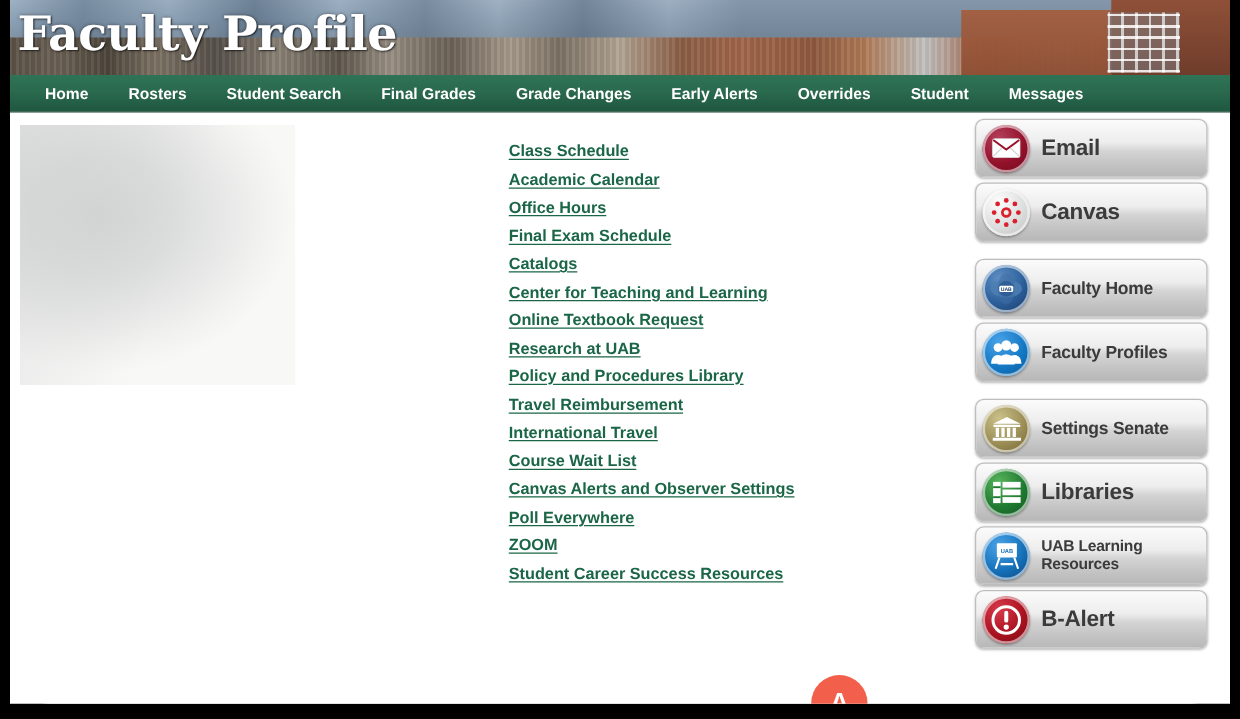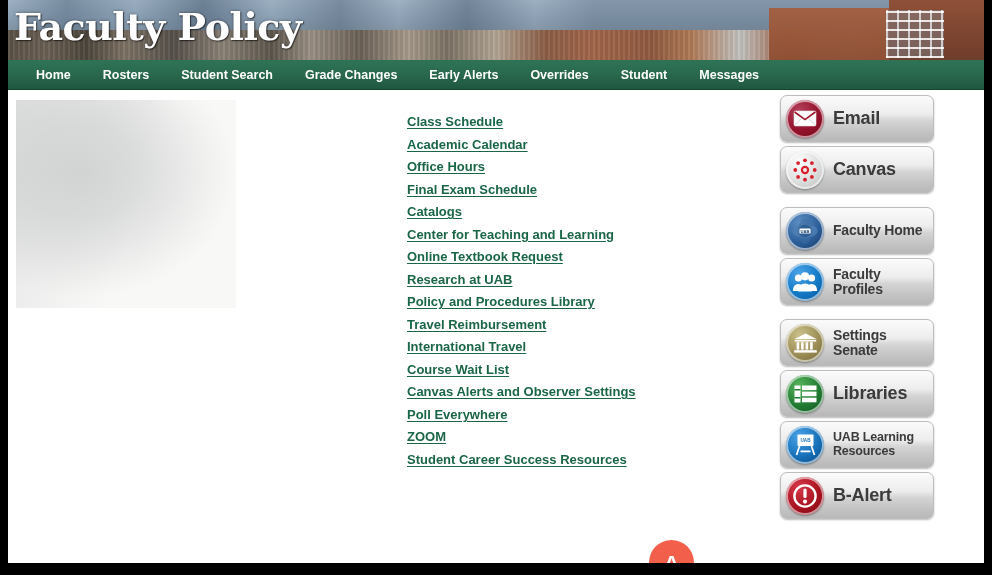--- a/index.html
+++ b/index.html
@@ -181,21 +181,21 @@
   }
 
   
   .sidebar {
     position: absolute;
     left: 772px; top: 4px;
     width: 196px;
   }
   .side-btn {
     position: relative;
-    width: 154px;
+    width: 186px;
     height: 47px;
     margin-bottom: 4px;
     border-radius: 7px;
     background: linear-gradient(180deg, #fbfbfb 0%, #ededed 40%, #d4d4d4 55%, #c3c3c3 80%, #b8b8b8 100%);
     border: 1px solid #bdbdbd;
     box-shadow: 0 1px 2px rgba(0,0,0,.28);
     display: flex;
     align-items: center;
     cursor: pointer;
     overflow: hidden;
@@ -241,27 +241,28 @@
   <div class="frame-inner">
 
     <div class="banner">
       <div class="banner-photo">
         <div class="sky-hi"></div>
         <div class="city-low"></div>
         <div class="brick-right"></div>
         <div class="brick-right2"></div>
         <div class="win-grid"></div>
       </div>
-      <div class="banner-title">Faculty Policy</div>
+      <div class="banner-title">Faculty Profile</div>
     </div>
 
     <div class="navbar">
       <a class="nav-item" href="#">Home</a>
       <a class="nav-item" href="#">Rosters</a>
       <a class="nav-item" href="#">Student Search</a>
+      <a class="nav-item" href="#">Final Grades</a>
       <a class="nav-item" href="#">Grade Changes</a>
       <a class="nav-item" href="#">Early Alerts</a>
       <a class="nav-item" href="#">Overrides</a>
       <a class="nav-item" href="#">Student</a>
       <a class="nav-item" href="#">Messages</a>
     </div>
 
     <div class="content">
 
       <div class="photo-box"></div>

